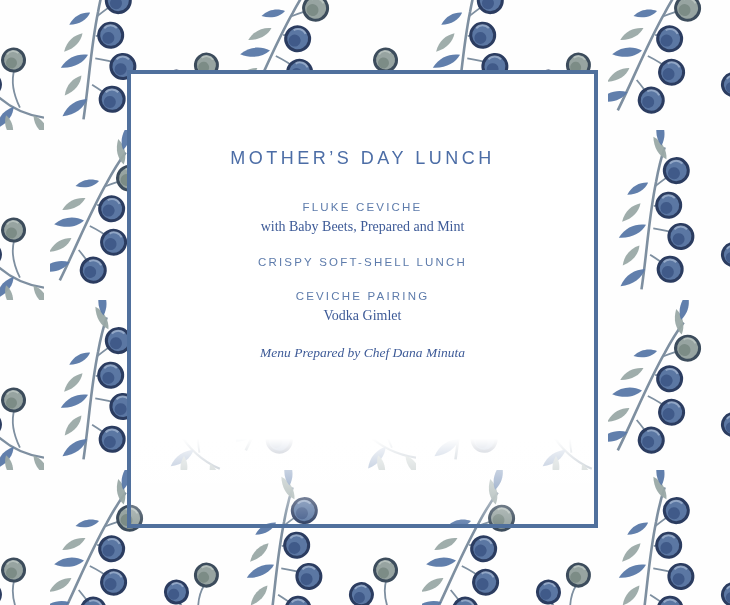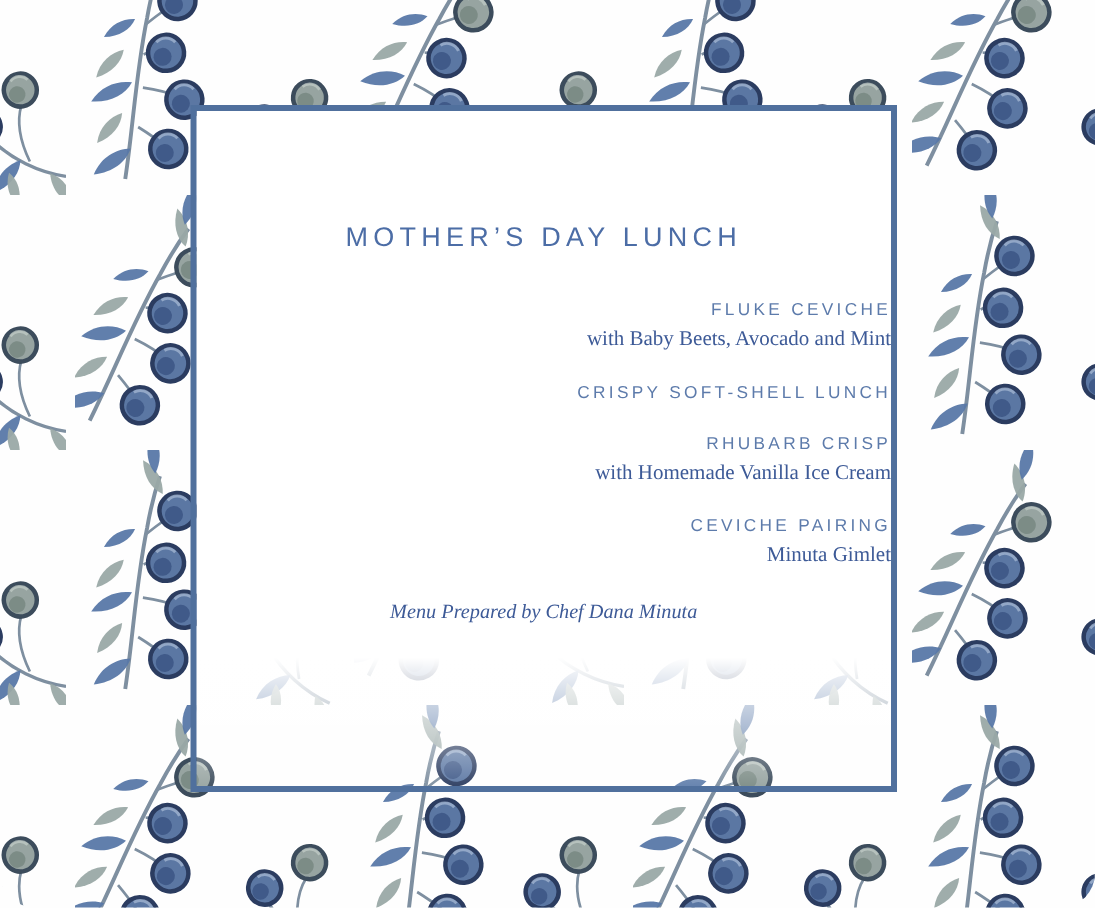--- a/index.html
+++ b/index.html
@@ -1,34 +1,34 @@
 <!DOCTYPE html>
 <html><head>
 <meta charset="utf-8">
 <style>
   html,body{margin:0;padding:0;}
   body{
     width:730px;height:605px;overflow:hidden;background:#fefefe;
     font-family:"Liberation Sans",sans-serif;position:relative;
   }
-  .page{position:absolute;inset:0;width:730px;height:605px;overflow:hidden;border-radius:23px;}
+  .page{position:absolute;inset:0;width:730px;height:605px;overflow:hidden;}
   .pattern-layer{position:absolute;inset:0;z-index:0;}
   .pattern-layer svg{position:absolute;}
   .menu-card{
     position:absolute;left:127px;top:70px;width:471px;height:458px;
     box-sizing:border-box;border:4px solid #50709d;z-index:2;
     background:linear-gradient(180deg,#ffffff 0%,#ffffff 81%,rgba(255,255,255,0.55) 90%,rgba(255,255,255,0.05) 100%);
     text-align:center;
   }
   .card-title{
     margin-top:74px;font-size:18px;letter-spacing:3.5px;font-weight:400;
     color:#4c6da6;line-height:21px;
   }
   .courses{margin-top:32px;}
-  .course{margin-bottom:21px;text-align:right;}
+  .course{margin-bottom:21px;}
   .course-name{
     font-size:11.5px;letter-spacing:2.2px;color:#5d7bab;line-height:13px;
     margin-bottom:4px;font-weight:400;
   }
   .course-desc{
     font-family:"Liberation Serif",serif;font-size:14px;color:#3d5a97;line-height:17px;
   }
   .menu-footer{
     margin-top:4px;font-family:"Liberation Serif",serif;font-style:italic;
     font-size:13.5px;color:#3d5a97;line-height:16px;
@@ -997,31 +997,27 @@
         </g>
       </svg>
     </div>
 
   <div class="menu-card">
     <div class="card-title">MOTHER’S DAY LUNCH</div>
 
     <div class="courses">
       <div class="course">
         <div class="course-name">FLUKE CEVICHE</div>
-        <div class="course-desc">with Baby Beets, Avocado and Mint</div>
+        <div class="course-desc">with Baby Beets, Prepared and Mint</div>
       </div>
       <div class="course">
         <div class="course-name">CRISPY SOFT-SHELL LUNCH</div>
       </div>
       <div class="course">
-        <div class="course-name">RHUBARB CRISP</div>
-        <div class="course-desc">with Homemade Vanilla Ice Cream</div>
-      </div>
-      <div class="course">
         <div class="course-name">CEVICHE PAIRING</div>
-        <div class="course-desc">Minuta Gimlet</div>
+        <div class="course-desc">Vodka Gimlet</div>
       </div>
     </div>
 
     <div class="menu-footer">Menu Prepared by Chef Dana Minuta</div>
   </div>
 
 </div>
 
 </body></html>

